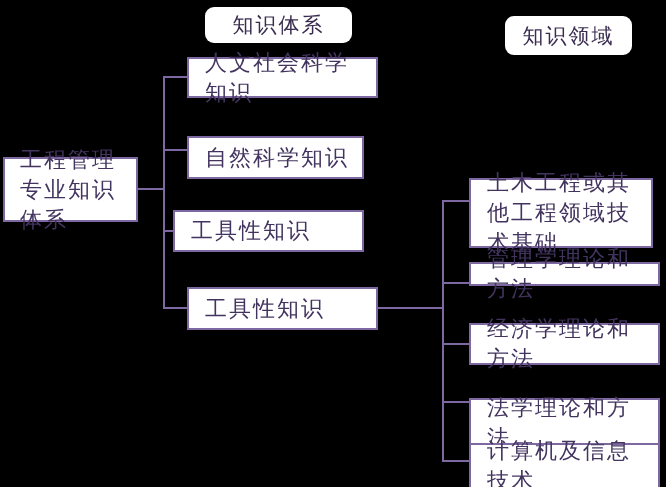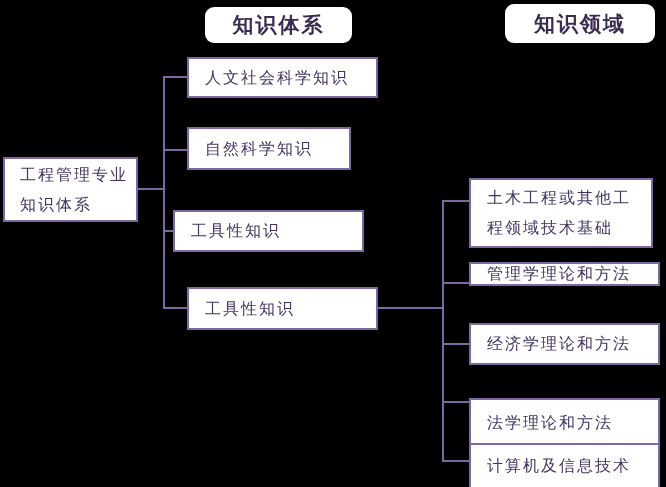--- a/index.html
+++ b/index.html
@@ -5,30 +5,30 @@
   html,body{margin:0;padding:0;background:#000;}
   #stage{
     position:relative;width:666px;height:487px;overflow:hidden;
     background:var(--bg,#000);
     font-family:"Liberation Serif",serif;
   }
   .pill{
     position:absolute;box-sizing:border-box;border-radius:9px;
     background:var(--fill,#fff);
     display:flex;align-items:center;justify-content:center;
-    font-weight:bold;font-size:21px;letter-spacing:2px;
+    font-weight:normal;font-size:21px;letter-spacing:2px;
     color:var(--header-text,#3a2c50);
   }
   .node{
     position:absolute;box-sizing:border-box;
     background:var(--fill,#fff);
     border:2px solid var(--line,#7e68a2);
     display:flex;align-items:center;
     padding-left:16px;padding-right:4px;
-    font-size:16px;line-height:30px;letter-spacing:2px;
+    font-size:22px;line-height:30px;letter-spacing:2px;
     color:var(--text,#43345f);
   }
   .hline,.vline{position:absolute;background:var(--line,#7e68a2);}
 </style>
 </head>
 <body>
 
 <div id="stage">
 
   <div class="hline" style="left:138px;top:188px;width:26px;height:2px"></div>
@@ -39,26 +39,26 @@
   <div class="hline" style="left:163px;top:307px;width:24px;height:2px"></div>
   <div class="hline" style="left:377px;top:307px;width:67px;height:2px"></div>
   <div class="vline" style="left:442px;top:200px;width:2px;height:262px"></div>
   <div class="hline" style="left:442px;top:200px;width:28px;height:2px"></div>
   <div class="hline" style="left:442px;top:282px;width:28px;height:2px"></div>
   <div class="hline" style="left:442px;top:343px;width:28px;height:2px"></div>
   <div class="hline" style="left:442px;top:401px;width:28px;height:2px"></div>
   <div class="hline" style="left:442px;top:460px;width:28px;height:2px"></div>
 
   <div class="pill" style="left:205px;top:7px;width:147px;height:36px">知识体系</div>
-  <div class="pill" style="left:505px;top:4px;width:150px;height:39px">知识领域</div>
+  <div class="pill" style="left:505px;top:16px;width:127px;height:39px">知识领域</div>
 
   <div class="node" style="left:3px;top:157px;width:135px;height:65px;padding-left:15px;">工程管理专业知识体系</div>
 
   <div class="node" style="left:187px;top:57px;width:191px;height:41px">人文社会科学知识</div>
-  <div class="node" style="left:187px;top:127px;width:164px;height:43px">自然科学知识</div>
+  <div class="node" style="left:187px;top:136px;width:177px;height:43px">自然科学知识</div>
   <div class="node" style="left:173px;top:210px;width:191px;height:42px">工具性知识</div>
   <div class="node" style="left:187px;top:287px;width:191px;height:43px">工具性知识</div>
 
   <div class="node" style="left:469px;top:178px;width:184px;height:70px">土木工程或其他工程领域技术基础</div>
   <div class="node" style="left:469px;top:262px;width:191px;height:24px">管理学理论和方法</div>
   <div class="node" style="left:469px;top:323px;width:191px;height:42px">经济学理论和方法</div>
   <div class="node" style="left:469px;top:398px;width:191px;height:50px">法学理论和方法</div>
   <div class="node" style="left:469px;top:443px;width:191px;height:46px">计算机及信息技术</div>
 
 </div>

